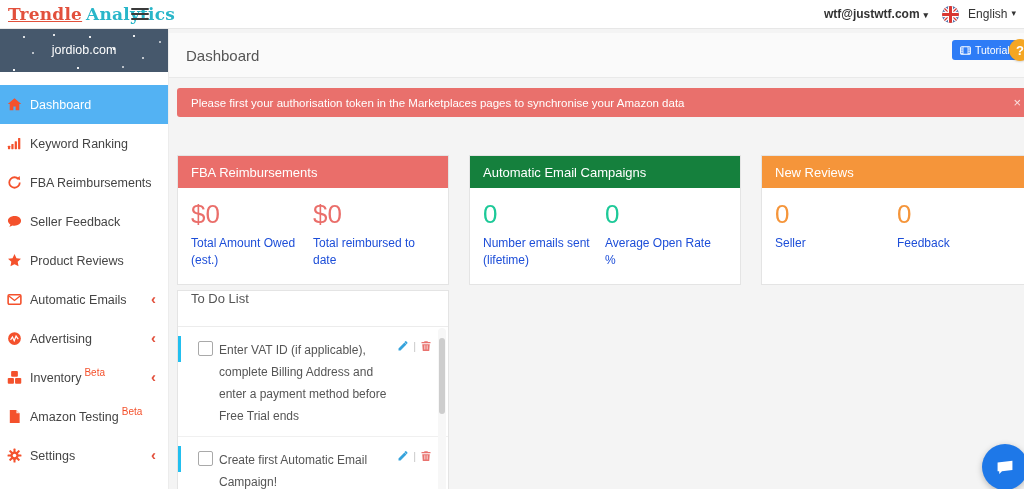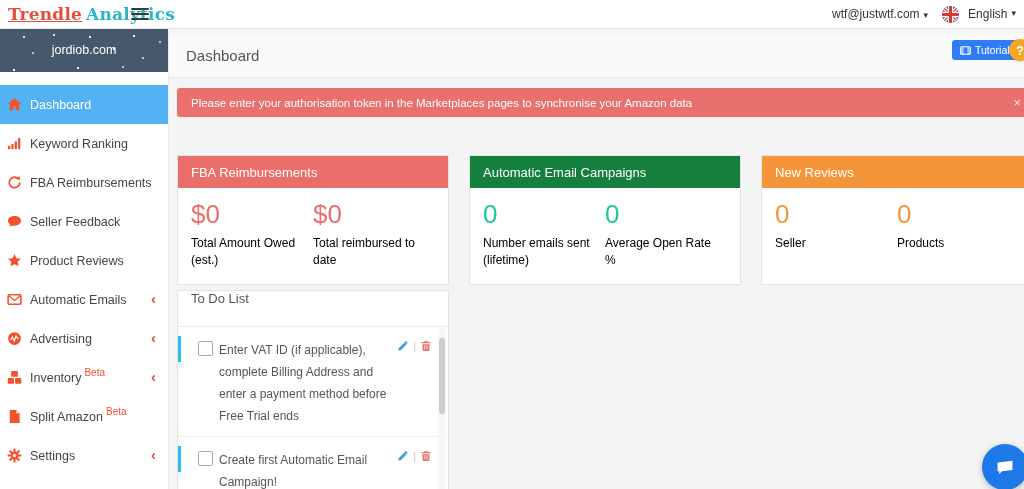--- a/index.html
+++ b/index.html
@@ -10,21 +10,21 @@
   }
   
   .topbar{position:absolute;left:0;top:0;width:1024px;height:28px;background:#fff;
     border-bottom:1px solid #e7e7e7;z-index:30;display:flex;align-items:center;}
   .logo{margin-left:8px;font-family:"DejaVu Serif","Liberation Serif",serif;
     font-weight:bold;font-size:17px;letter-spacing:.2px;cursor:pointer;}
   .logo .p1{color:#e2503c;text-decoration:underline;} .logo .p2{color:#29b6c9;margin-left:4px;}
   .hamburger{position:absolute;left:131px;top:8px;width:18px;height:13px;cursor:pointer;}
   .hamburger i{display:block;height:2.4px;background:#3a3a3a;border-radius:1px;margin-bottom:2.6px;}
   .topbar-right{margin-left:auto;display:flex;align-items:center;padding-right:8px;}
-  .user-menu{display:flex;align-items:center;font-size:12px;font-weight:normal;color:#333;cursor:pointer;}
+  .user-menu{display:flex;align-items:center;font-size:12px;font-weight:bold;color:#333;cursor:pointer;}
   .caret{font-size:9px;color:#333;margin-left:4px;position:relative;top:1px;}
   .flag{width:17px;height:17px;margin:0 9px 0 14px;display:block;}
   .lang-menu{display:flex;align-items:flex-start;font-size:12px;color:#333;cursor:pointer;}
   
   .sidebar{position:absolute;left:0;top:28px;width:168px;bottom:0;background:#fff;
     border-right:1px solid #ececec;z-index:20;}
   .sidebar-header{height:44px;display:flex;align-items:center;justify-content:center;
     color:#fff;font-size:12.5px;
     background-image:
       radial-gradient(1.6px 1.6px at 14px 42px,rgba(255,255,255,.95) 50%,transparent 55%),
@@ -73,21 +73,21 @@
   .card-header{height:32px;color:#fff;font-size:13px;display:flex;align-items:center;padding-left:13px;}
   .card-0 .card-header{background:#ea6e6a;}
   .card-1 .card-header{background:#15803d;}
   .card-2 .card-header{background:#f5953a;}
   .card-body{display:flex;padding:13px 13px 15px 13px;}
   .stat{width:50%;}
   .stat-value{font-size:26px;line-height:1.05;}
   .card-0 .stat-value{color:#ea6e6a;}
   .card-1 .stat-value{color:#1dc998;}
   .card-2 .stat-value{color:#f5953a;}
-  .stat-label{font-size:12px;color:#000000;margin-top:7px;line-height:1.4;padding-right:14px;}
+  .stat-label{font-size:12px;color:#1d4ed8;margin-top:7px;line-height:1.4;padding-right:14px;}
   
   .todo-card{position:absolute;left:9px;top:262px;width:272px;height:260px;background:#fff;
     border:1px solid #e4e4e4;box-sizing:border-box;}
   .todo-header{height:35px;border-bottom:1px solid #ececec;display:flex;
     padding-left:13px;font-size:13px;color:#555;}
   .todo-item{position:relative;padding:12px 46px 9px 41px;border-bottom:1px solid #f0f0f0;}
   .todo-bar{position:absolute;left:0;top:9px;width:3px;height:26px;background:#22bfef;}
   .todo-check{position:absolute;left:20px;top:14px;width:13px;height:13px;border:1px solid #a9a9a9;
     border-radius:2px;background:#fff;cursor:pointer;}
   .todo-text{font-size:12px;color:#555;line-height:22px;width:182px;}
@@ -231,21 +231,21 @@
       <span class="chev">‹</span>
     </div>
 
     <div class="menu-item">
       <span class="micon">
         <svg viewBox="0 0 16 16">
           <path fill="#f4512c" d="M3 1h7l3.5 3.5V15H3z"></path>
           <path fill="#fff" d="M10 1v3.5h3.5z" opacity=".85"></path>
         </svg>
       </span>
-      <span>Split Amazon</span>
+      <span>Amazon Testing</span>
       <span class="beta">Beta</span>
     </div>
 
     <div class="menu-item">
       <span class="micon">
         <svg viewBox="0 0 16 16">
           <g fill="#f4512c">
             <rect x="6.9" y="0.6" width="2.2" height="4" rx="0.6"></rect>
             <rect x="6.9" y="11.4" width="2.2" height="4" rx="0.6"></rect>
             <rect x="6.9" y="0.6" width="2.2" height="4" rx="0.6" transform="rotate(90 8 8)"></rect>
@@ -276,21 +276,21 @@
       <rect x="1" y="2.5" width="14" height="11" rx="1.5" fill="none" stroke="#fff" stroke-width="1.6"></rect>
       <path d="M4.4 2.5v11M11.6 2.5v11M1 5.8h3.4M1 9h3.4M1 12.2h3.4M11.6 5.8H15M11.6 9H15M11.6 12.2H15" stroke="#fff" stroke-width="1.1"></path>
     </svg>
     <span>Tutorial</span>
   </button>
   <div class="help-circle">
     <span>?</span>
   </div>
 
   <div class="alert">
-    <span>Please enter your authorisation token in the Marketplaces pages to synchronise your Amazon data</span>
+    <span>Please first your authorisation token in the Marketplaces pages to synchronise your Amazon data</span>
     <span class="alert-close">×</span>
   </div>
 
   <div class="cards-row">
 
     <div class="card card-0">
       <div class="card-header">
         <span>FBA Reimbursements</span>
       </div>
       <div class="card-body">
@@ -325,21 +325,21 @@
       <div class="card-header">
         <span>New Reviews</span>
       </div>
       <div class="card-body">
         <div class="stat">
           <div class="stat-value">0</div>
           <div class="stat-label">Seller</div>
         </div>
         <div class="stat">
           <div class="stat-value">0</div>
-          <div class="stat-label">Products</div>
+          <div class="stat-label">Feedback</div>
         </div>
       </div>
     </div>
 
   </div>
 
   <div class="todo-card">
     <div class="todo-header">
       <span>To Do List</span>
     </div>

